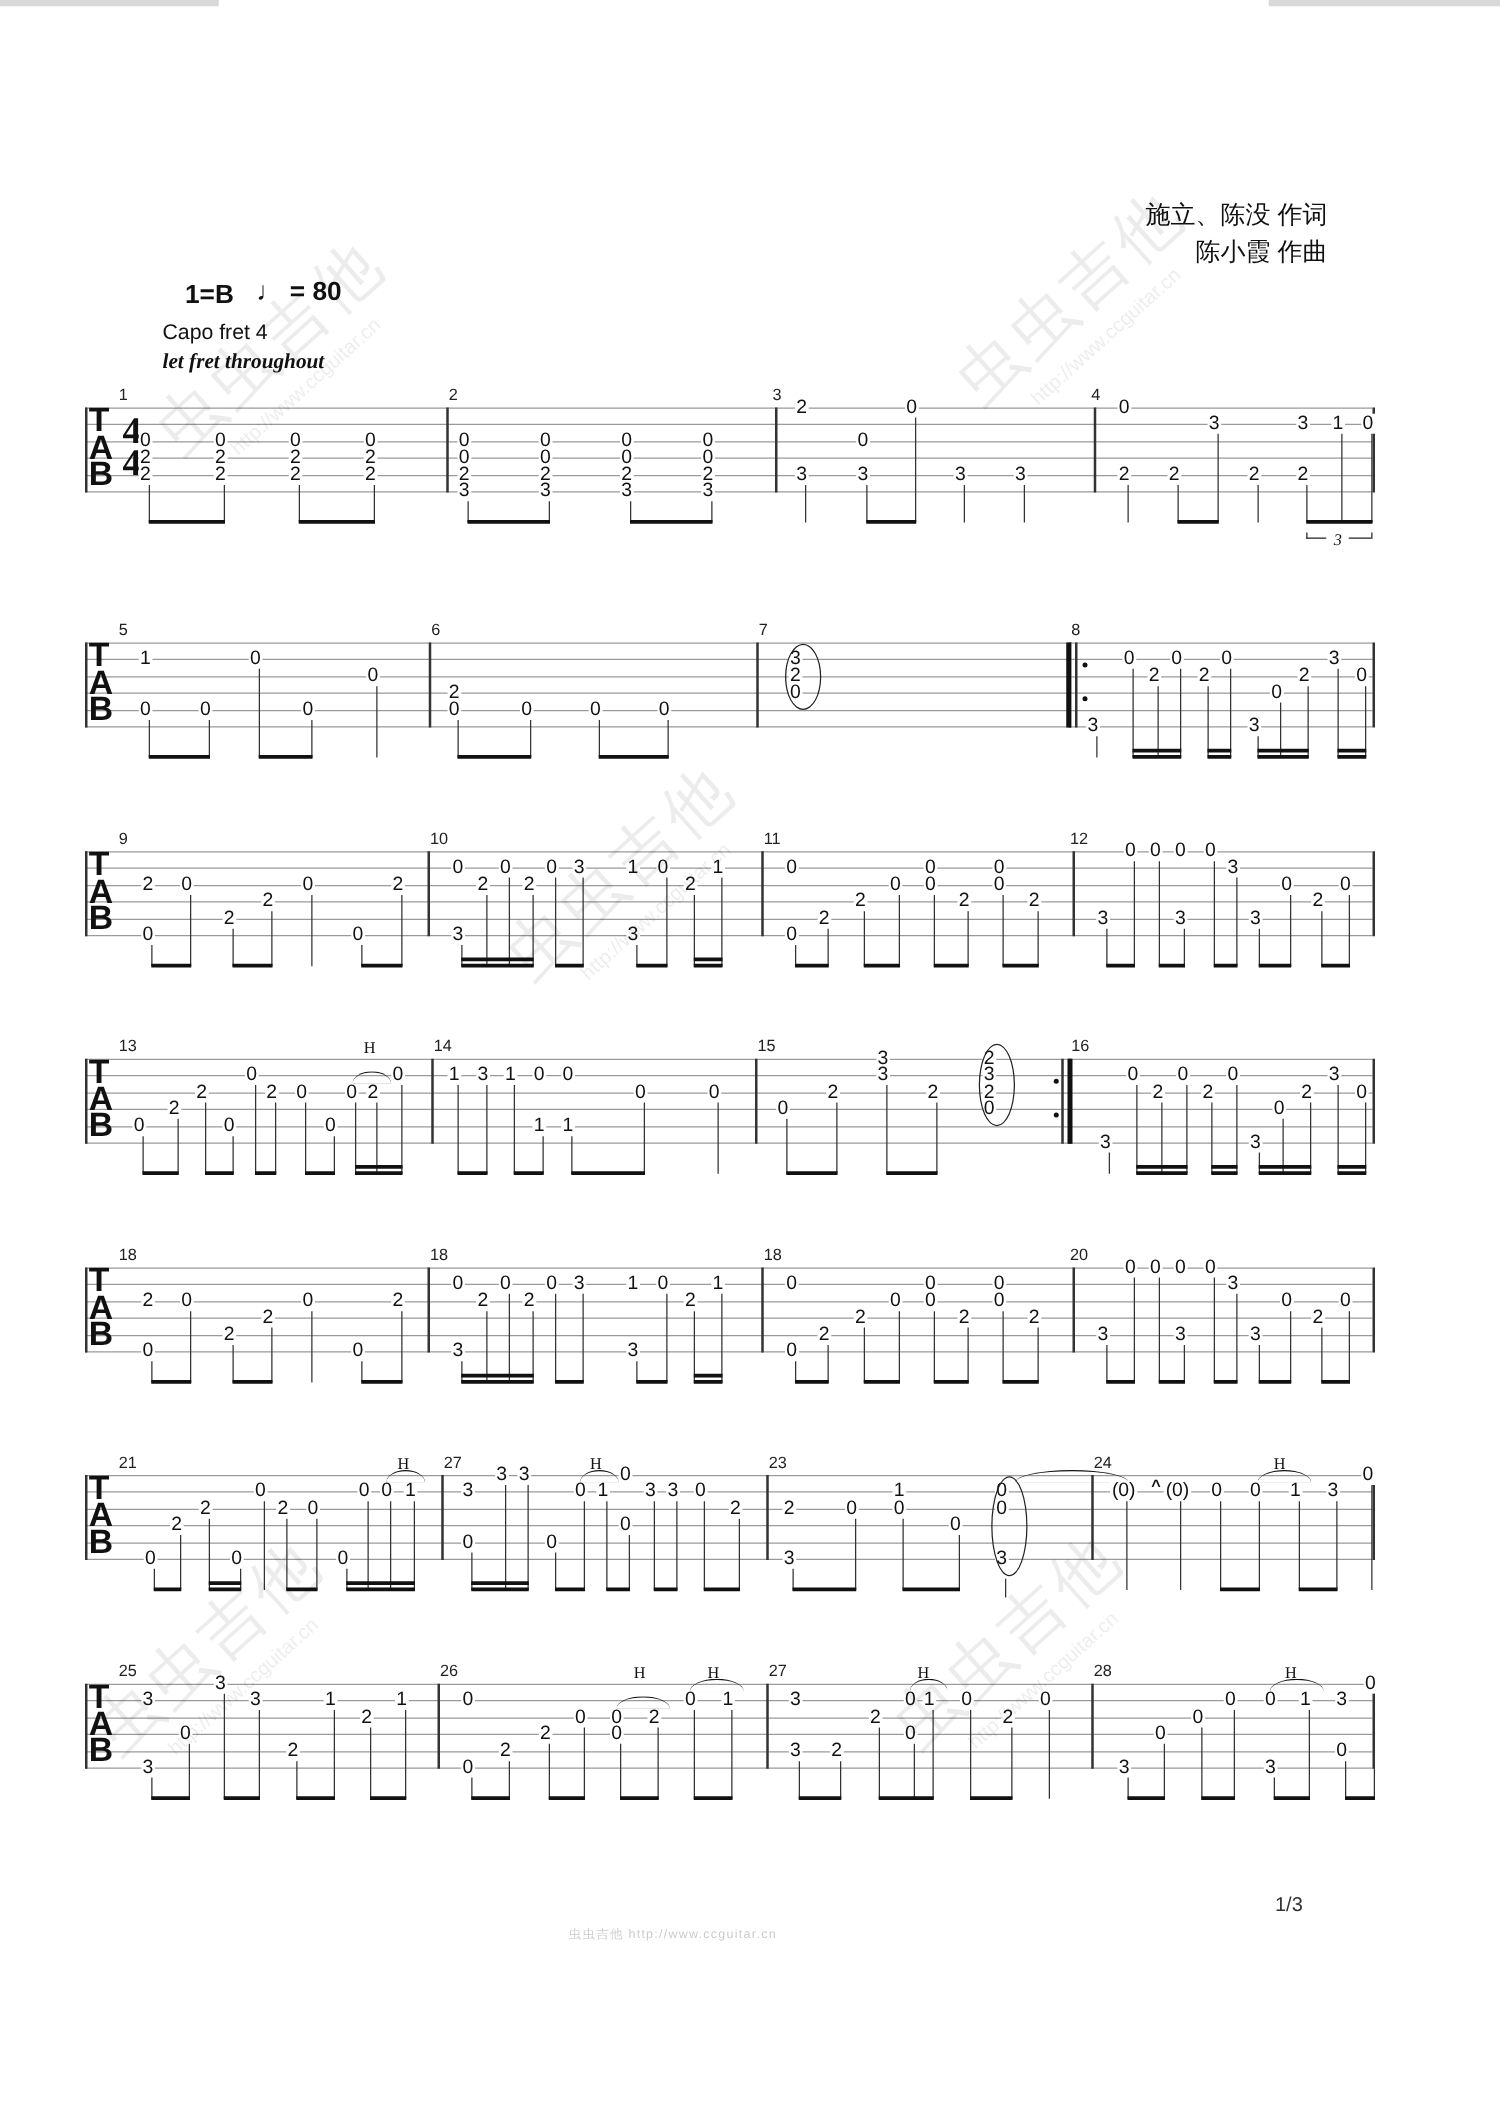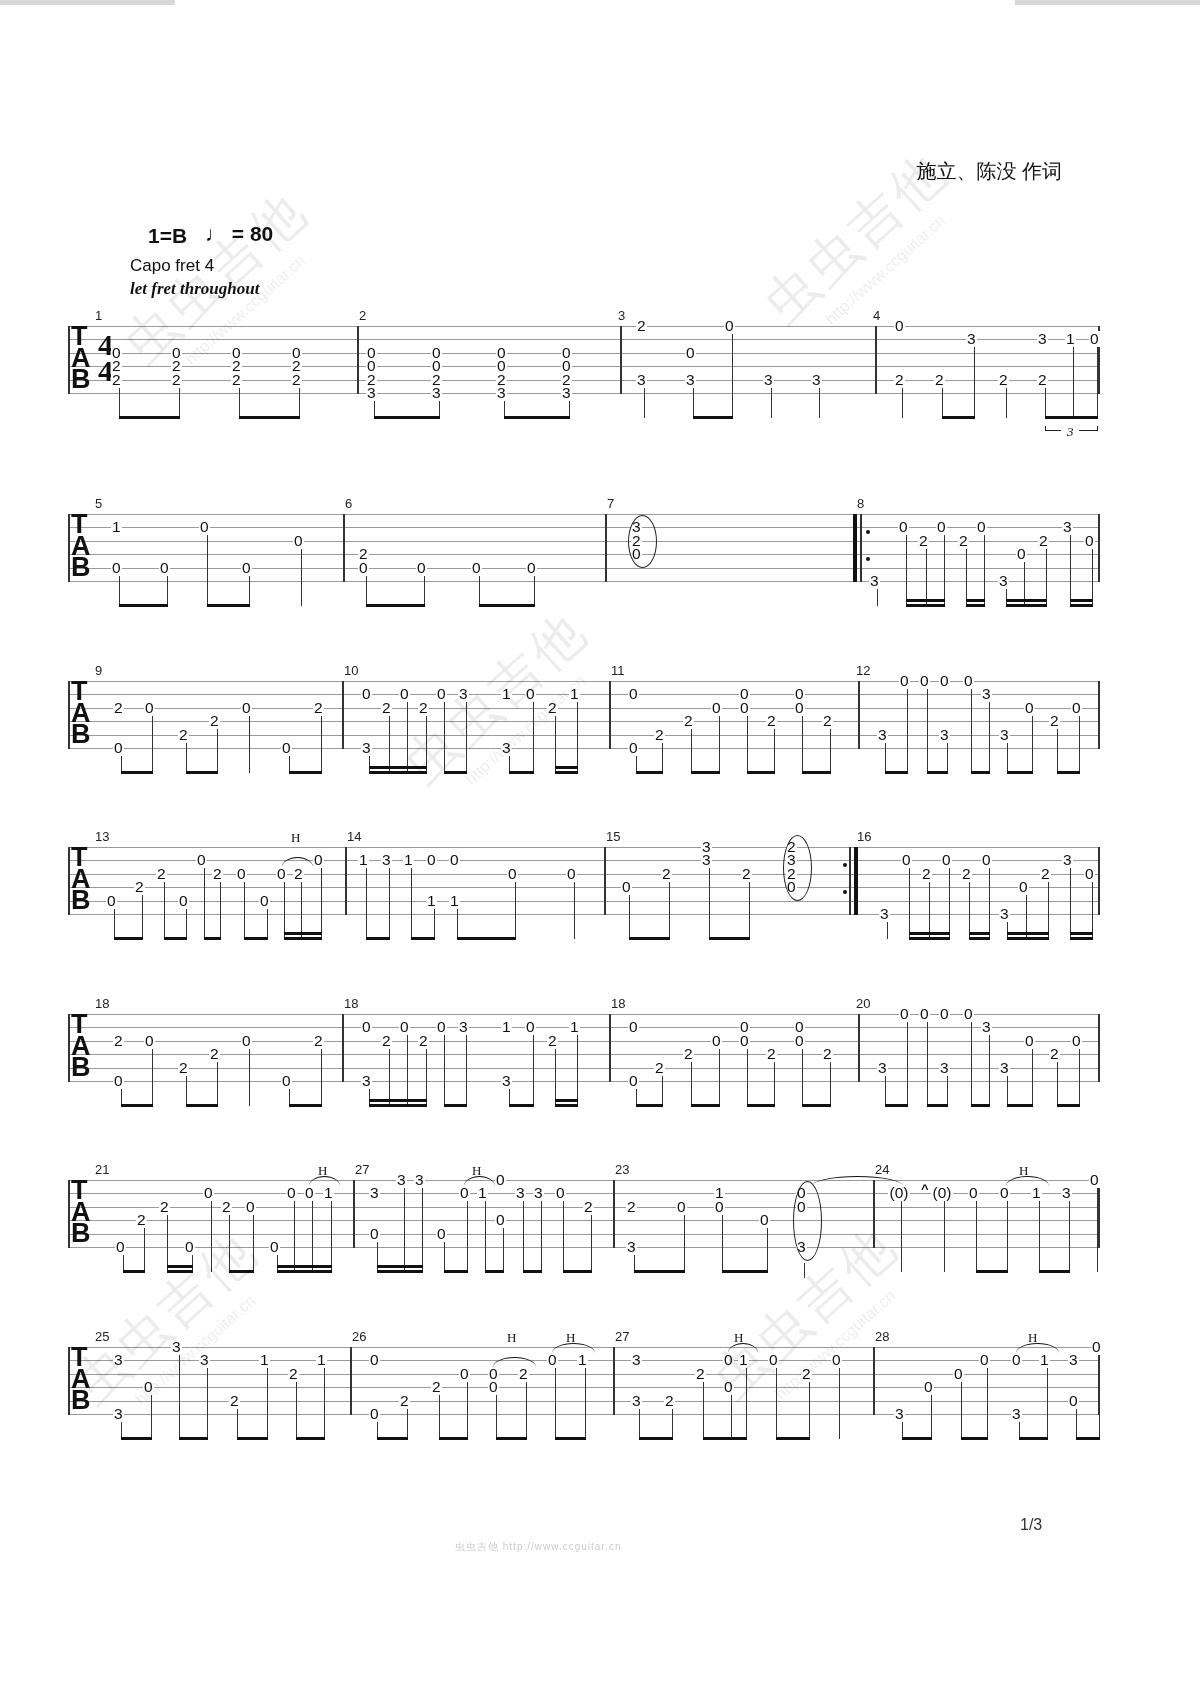--- a/index.html
+++ b/index.html
@@ -38,20 +38,21 @@
   .edge{position:absolute;top:0;height:5px;background:#d9d9d9;}
 </style>
 </head>
 <body>
 
 <div id="page">
   <div class="edge" style="left:0;width:175px;"></div>
   <div class="edge" style="left:1015px;width:185px;"></div>
 
   <div class="cred" style="top:158px;">施立、陈没 作词</div>
+  <div class="cred" style="top:188px;">陈小霞 作曲</div>
 
   <div class="tempo-key">1=B</div>
   <div class="tempo-bpm"><span>♩</span> <span>= 80</span></div>
   <div class="capo">Capo fret 4</div>
   <div class="ring">let fret throughout</div>
 
   <div id="tab-root">
       <div class="sline" style="left: 68px; top: 326px; width: 1030px;"></div>
       <div class="sline" style="left: 68px; top: 339.4px; width: 1030px;"></div>
       <div class="sline" style="left: 68px; top: 352.8px; width: 1030px;"></div>

